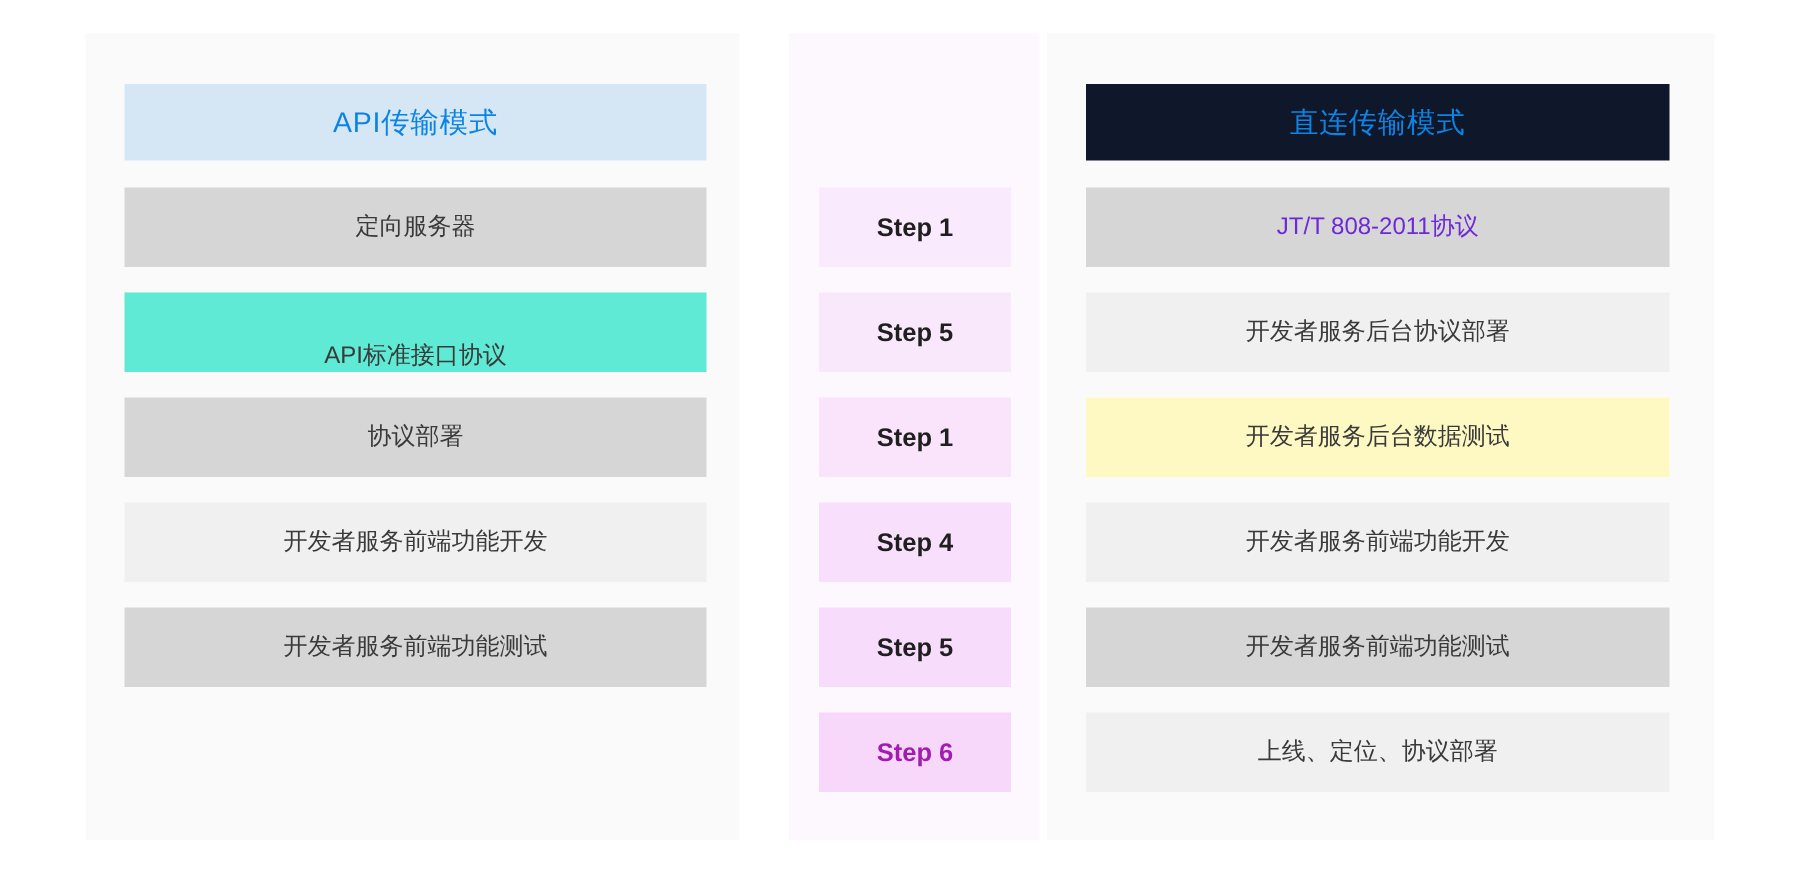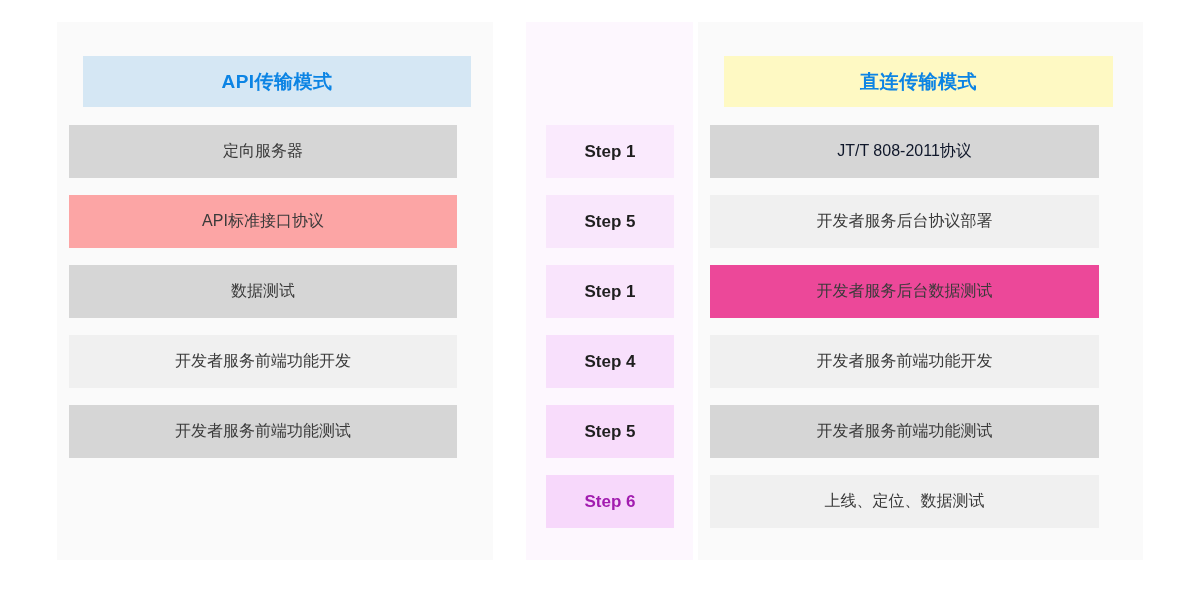--- a/index.html
+++ b/index.html
@@ -52,32 +52,32 @@
     left: 26px;
     right: 22px;
     top: 34px;
     height: 51px;
     background: #d5e7f4;
     display: flex;
     align-items: center;
     justify-content: center;
     color: #0c84e4;
     font-size: 19px;
-    font-weight: bold;
+    font-weight: normal;
     letter-spacing: 0.5px;
   }
   .panel-right .col-header {
     left: 26px;
     right: 30px;
   }
 
   
   .rows {
     position: absolute;
-    left: 12px;
+    left: 26px;
     top: 103px;
   }
   .panel-left .rows { width: 388px; }
   .panel-right .rows { width: 389px; }
 
   .row {
     height: 53px;
     margin-bottom: 17px;
     display: flex;
     align-items: center;
@@ -112,25 +112,25 @@
 <body>
 
 <div id="stage" style="background: rgb(255, 255, 255);">
 
   <div class="panel panel-left" style="background: rgb(250, 250, 250);">
     <div class="col-header" style="background: rgb(213, 231, 244); color: rgb(12, 132, 228);">API传输模式</div>
     <div class="rows">
         <div class="row dark" style="background: rgb(214, 214, 214); color: rgb(58, 58, 58);">
           <span>定向服务器</span>
         </div>
-        <div class="row light" style="background: #fca5a5; color: rgb(58, 58, 58);">
+        <div class="row light" style="background: #5eead4; color: rgb(58, 58, 58); align-items: flex-end;">
           <span>API标准接口协议</span>
         </div>
         <div class="row dark" style="background: rgb(214, 214, 214); color: rgb(58, 58, 58);">
-          <span>数据测试</span>
+          <span>协议部署</span>
         </div>
         <div class="row light" style="background: rgb(240, 240, 240); color: rgb(58, 58, 58);">
           <span>开发者服务前端功能开发</span>
         </div>
         <div class="row dark" style="background: rgb(214, 214, 214); color: rgb(58, 58, 58);">
           <span>开发者服务前端功能测试</span>
         </div>
       </div>
   </div>
 
@@ -151,36 +151,36 @@
         <div class="step" style="background: rgb(248, 220, 251); color: rgb(31, 31, 31); justify-content: center;">
           <span>Step 5</span>
         </div>
         <div class="step" style="background: rgb(247, 216, 251); color: #a21caf;">
           <span>Step 6</span>
         </div>
       </div>
   </div>
 
   <div class="panel panel-right" style="background: rgb(250, 250, 250);">
-    <div class="col-header" style="background: #fef9c3; color: rgb(12, 132, 228);">直连传输模式</div>
+    <div class="col-header" style="background: #0f172a; color: rgb(12, 132, 228);">直连传输模式</div>
     <div class="rows">
-        <div class="row dark" style="background: rgb(214, 214, 214); color: #0f172a;">
+        <div class="row dark" style="background: rgb(214, 214, 214); color: #6d28d9;">
           <span>JT/T 808-2011协议</span>
         </div>
         <div class="row light" style="background: rgb(240, 240, 240); color: rgb(58, 58, 58);">
           <span>开发者服务后台协议部署</span>
         </div>
-        <div class="row dark" style="background: #ec4899; color: rgb(58, 58, 58);">
+        <div class="row dark" style="background: #fef9c3; color: rgb(58, 58, 58);">
           <span>开发者服务后台数据测试</span>
         </div>
         <div class="row light" style="background: rgb(240, 240, 240); color: rgb(58, 58, 58);">
           <span>开发者服务前端功能开发</span>
         </div>
         <div class="row dark" style="background: rgb(214, 214, 214); color: rgb(58, 58, 58);">
           <span>开发者服务前端功能测试</span>
         </div>
         <div class="row light" style="background: rgb(240, 240, 240); color: rgb(58, 58, 58);">
-          <span>上线、定位、数据测试</span>
+          <span>上线、定位、协议部署</span>
         </div>
       </div>
   </div>
 
 </div>
 
 </body></html>

